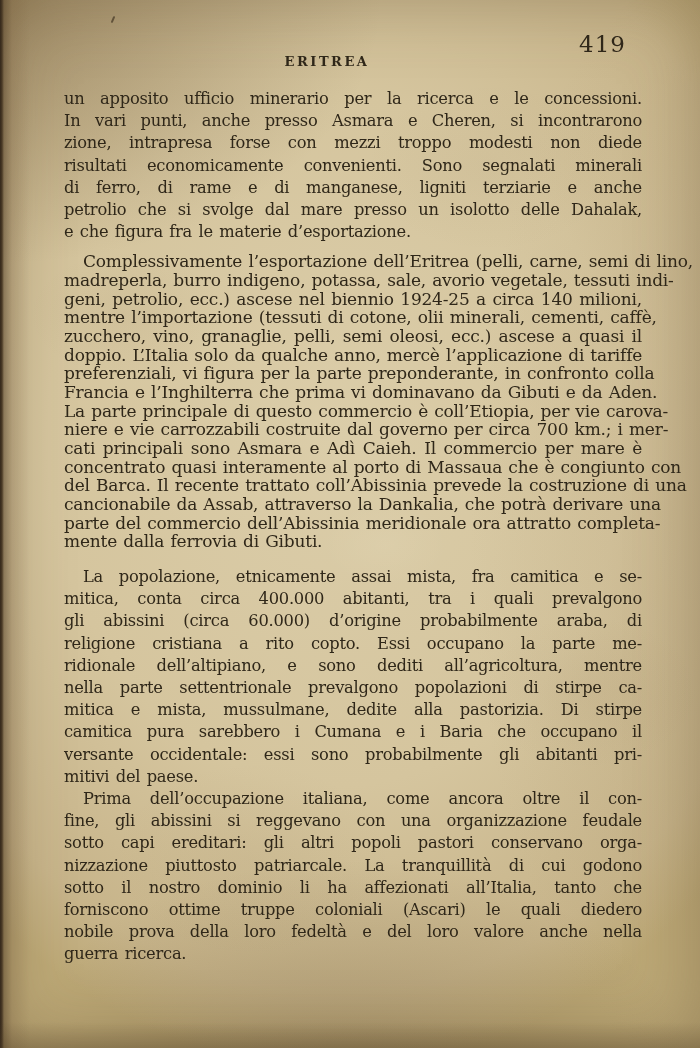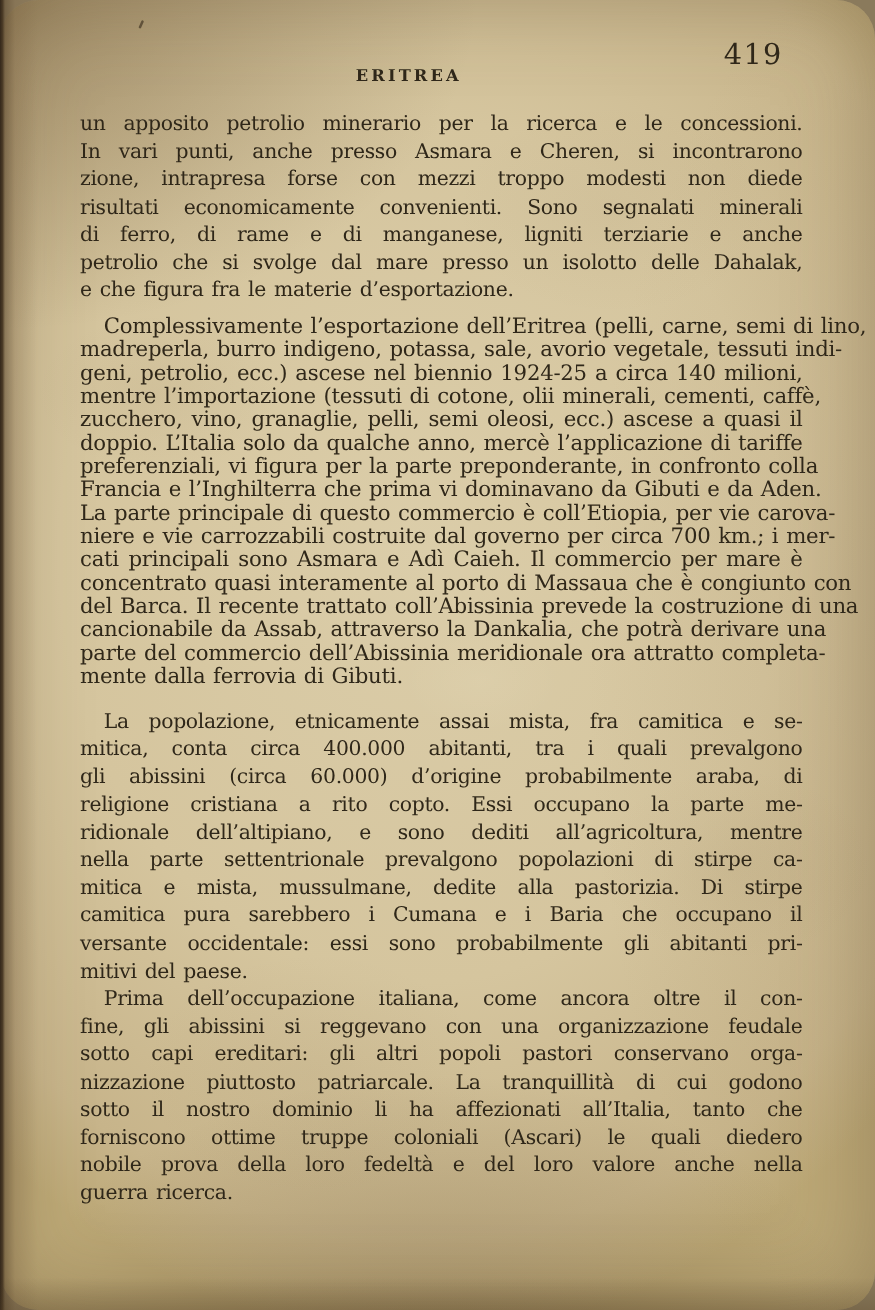--- a/index.html
+++ b/index.html
@@ -9,21 +9,20 @@
     background:#8a7a5c;
   }
   .page{
     position:relative;width:700px;height:1048px;
     background:
       radial-gradient(ellipse 130% 60% at 0% 0%, rgba(95,74,46,.38), rgba(95,74,46,0) 42%),
       radial-gradient(ellipse 90% 40% at 50% 104%, rgba(93,72,42,.30), rgba(93,72,42,0) 55%),
       radial-gradient(ellipse 60% 90% at 103% 50%, rgba(170,148,110,.25), rgba(170,148,110,0) 60%),
       radial-gradient(ellipse 75% 60% at 48% 42%, #dbcda9 0%, #d5c59e 55%, #c7b48a 88%, #bca876 100%);
     box-shadow:inset 0 0 70px rgba(92,72,44,.35);
-    border-radius:31px;
   }
   
   .page::before{
     content:"";position:absolute;inset:0;pointer-events:none;
     background:
       radial-gradient(140px 90px at 18% 30%, rgba(120,95,60,.06), transparent 70%),
       radial-gradient(180px 120px at 70% 16%, rgba(120,95,60,.05), transparent 70%),
       radial-gradient(160px 110px at 84% 66%, rgba(120,95,60,.06), transparent 70%),
       radial-gradient(200px 140px at 36% 82%, rgba(120,95,60,.05), transparent 70%),
       radial-gradient(90px 60px at 55% 52%, rgba(255,248,225,.08), transparent 70%);
@@ -78,21 +77,21 @@
 <div class="page">
   <div class="edge-left"></div>
   <div class="edge-bottom"></div>
   <div class="speck"></div>
 
   <div class="running-title ink">ERITREA</div>
   <div class="page-number ink">419</div>
 
   <div class="text-column ink">
     <div class="para body">
-        <div class="line">un apposito petrolio minerario per la ricerca e le concessioni.</div>
+        <div class="line">un apposito ufficio minerario per la ricerca e le concessioni.</div>
         <div class="line">In vari punti, anche presso Asmara e Cheren, si incontrarono</div>
         <div class="line">zione, intrapresa forse con mezzi troppo modesti non diede</div>
         <div class="line">risultati economicamente convenienti. Sono segnalati minerali</div>
         <div class="line">di ferro, di rame e di manganese, ligniti terziarie e anche</div>
         <div class="line">petrolio che si svolge dal mare presso un isolotto delle Dahalak,</div>
         <div class="line">e che figura fra le materie d’esportazione.</div>
       </div>
     <div class="para small indent">
         <div class="line">Complessivamente l’esportazione dell’Eritrea (pelli, carne, semi di lino,</div>
         <div class="line">madreperla, burro indigeno, potassa, sale, avorio vegetale, tessuti indi-</div>

